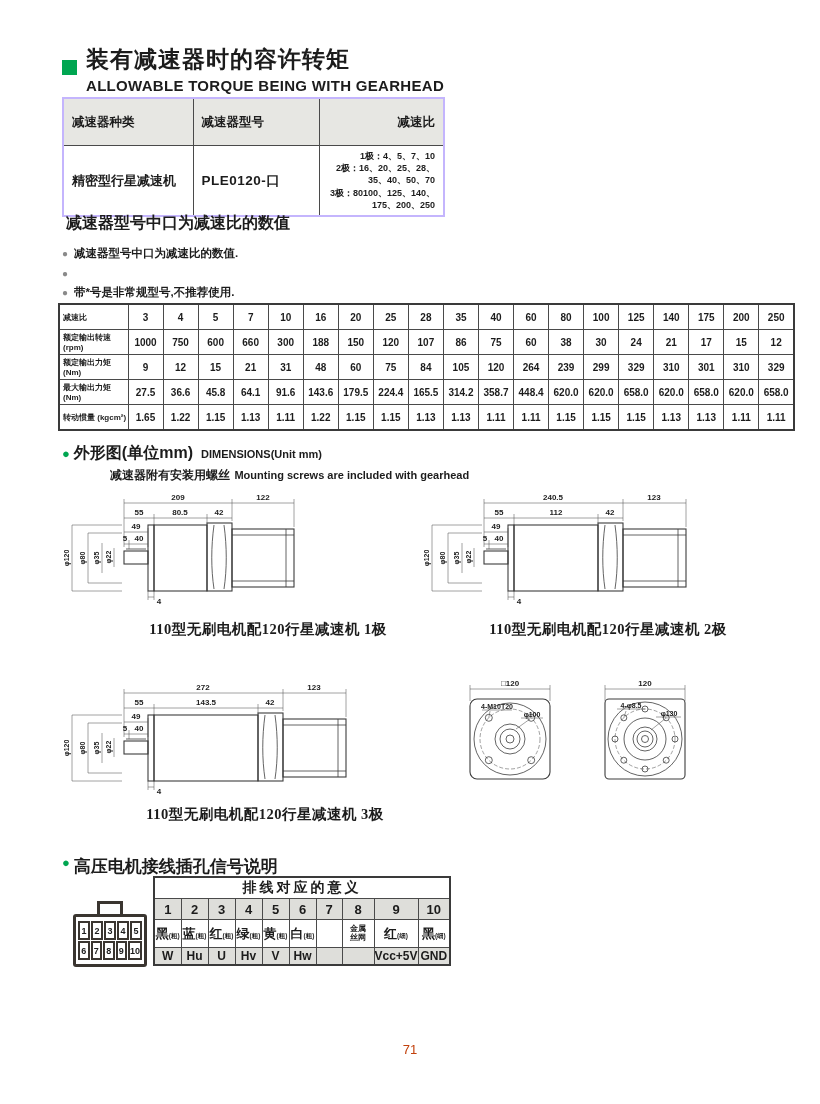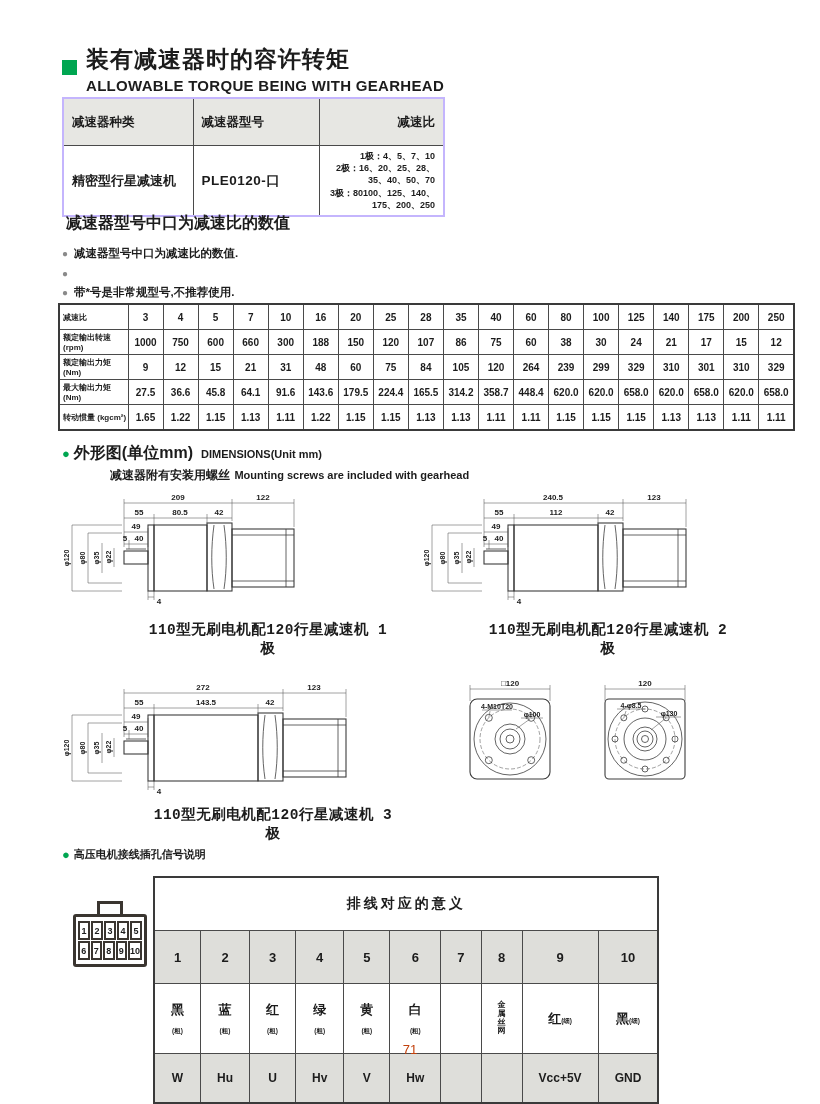--- a/index.html
+++ b/index.html
@@ -47,38 +47,38 @@
   .dim-hdr .l2{margin-left:14px;margin-top:1px;}
   .dim2-cn{font-size:12px;font-weight:bold;margin-left:34px;}
   .dim2-en{font-size:11px;font-weight:bold;}
 
   svg .thin{stroke:#555;stroke-width:.55;fill:none;}
   svg .body{stroke:#3c3c3c;stroke-width:1.1;fill:none;}
   svg .body2{stroke:#3c3c3c;stroke-width:.8;fill:none;}
   svg text{fill:#222;font-family:"Liberation Sans",sans-serif;font-size:8px;font-weight:600;}
   svg text.v{font-size:7px;}
   .dwg{position:absolute;}
-  .cap{position:absolute;text-align:center;font-family:Liberation Mono, monospace;
+  .cap{position:absolute;text-align:center;font-family:Liberation Serif, serif;
        font-size:14.5px;font-weight:600;letter-spacing:.5px;}
 
   
   .sig-hdr{position:absolute;left:62px;top:847px;display:flex;align-items:center;gap:4px;}
-  .sig-cn{font-size:11px;font-weight:bold;}
+  .sig-cn{font-size:17px;font-weight:bold;margin-top:8px;}
   .sig-en{font-size:11px;font-weight:bold;margin-left:3px;}
 
   .connector{position:absolute;left:73px;top:901px;width:74px;}
   .conn-tab{width:20px;height:10px;border:3px solid #3a3530;border-bottom:none;margin:0 auto;}
   .conn-body{border:3px solid #3a3530;border-radius:3px;background:#fff;padding:3px 2px;}
   .pin-row{display:flex;justify-content:center;gap:1px;margin:1px 0;}
   .pin{width:10px;height:15px;border:2px solid #3a3530;font-size:9px;font-weight:bold;
        display:flex;align-items:center;justify-content:center;background:#fff;}
 
   .sig-table{position:absolute;left:153px;top:876px;border-collapse:collapse;table-layout:fixed;
              border:2px solid #3a3a3a;}
-  .sig-table td{border:1px solid #4a4a4a;text-align:center;padding:16px;background:#fff;overflow:hidden;}
+  .sig-table td{border:1px solid #4a4a4a;text-align:center;padding:0;background:#fff;overflow:hidden;}
   .sig-table .trow td{height:20px;font-size:14px;font-weight:bold;letter-spacing:3px;}
   .sig-table .prow td{height:20px;background:#dededa;font-size:13px;font-weight:bold;}
   .sig-table .crow td{height:27px;}
   .sig-table .srow td{height:16px;background:#dededa;font-size:12px;font-weight:bold;}
   .cmain{font-size:13px;font-weight:bold;}
   .csub{font-size:6.5px;font-weight:bold;}
   .metal span{display:block;font-size:8px;font-weight:bold;line-height:1.1;}
   .srow .small{font-size:8px;}
 
   .pageno{position:absolute;left:0;top:1042px;width:820px;text-align:center;font-size:13px;color:#c2410c;}
@@ -434,21 +434,21 @@
       <text class="v" transform="rotate(-90 49 70)" x="49" y="70" text-anchor="middle">φ22</text>
     <line class="thin" x1="10" y1="38" x2="60" y2="38"></line>
       <line class="thin" x1="10" y1="104" x2="60" y2="104"></line>
     <line class="thin" x1="26" y1="46" x2="60" y2="46"></line>
       <line class="thin" x1="26" y1="96" x2="60" y2="96"></line>
     <line class="thin" x1="86" y1="110" x2="92" y2="110"></line>
       <line class="thin" x1="86" y1="104" x2="86" y2="113"></line>
       <line class="thin" x1="92" y1="104" x2="92" y2="113"></line>
     <text x="97" y="117" text-anchor="middle">4</text>
   </svg>
-  <div class="cap" style="left:148px;top:805px;width:250px">110型无刷电机配120行星减速机 3极</div>
+  <div class="cap" style="left:140px;top:805px;width:250px">110型无刷电机配120行星减速机 3极</div>
 
   <svg class="dwg" style="left:450px;top:675px" width="260" height="115" viewBox="0 0 260 115">
 
     <line class="thin" x1="20" y1="14" x2="100" y2="14"></line>
     <line class="thin" x1="20" y1="10" x2="20" y2="26"></line>
       <line class="thin" x1="100" y1="10" x2="100" y2="26"></line>
     <text x="60" y="11" text-anchor="middle">□120</text>
     <rect class="body" x="20" y="24" width="80" height="80" rx="7"></rect>
     <circle class="body2" cx="60" cy="64" r="36"></circle>
     <circle class="thin" cx="60" cy="64" r="30" stroke-dasharray="4 2"></circle>

